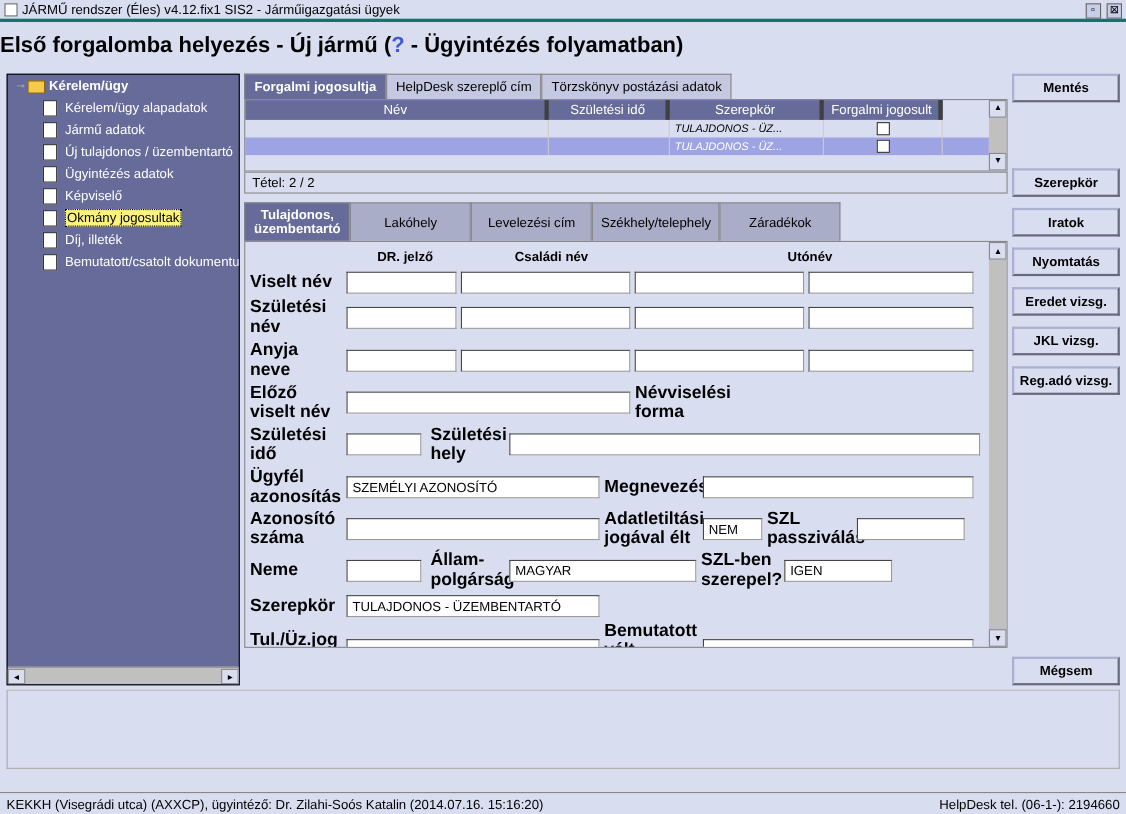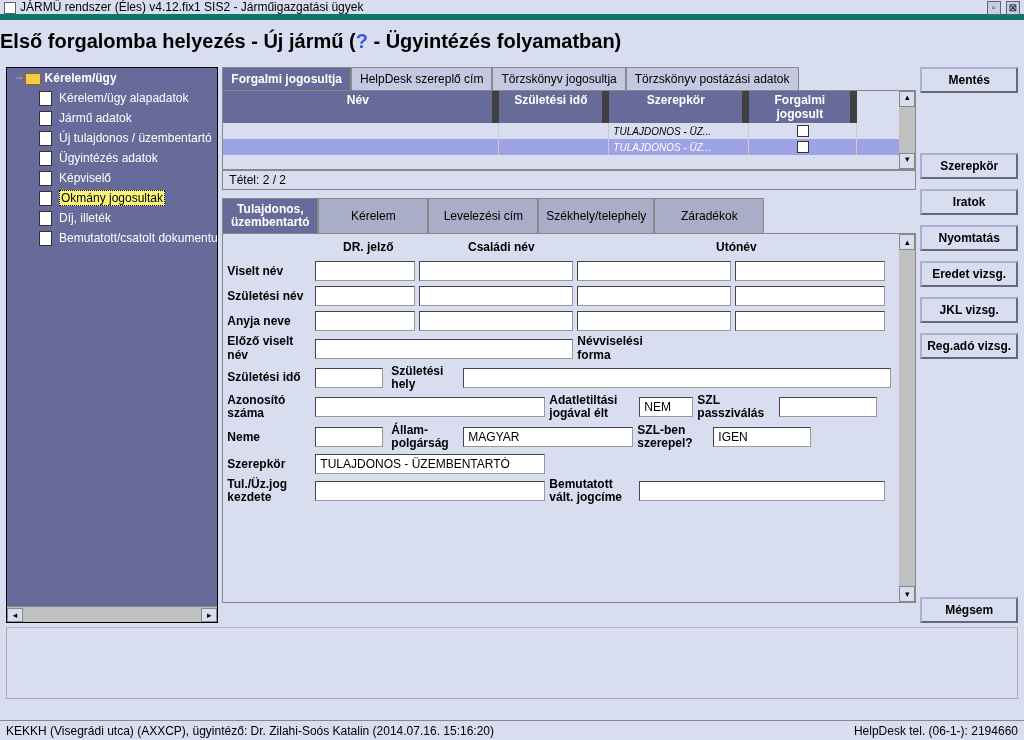--- a/index.html
+++ b/index.html
@@ -1,18 +1,18 @@
 <!DOCTYPE html>
 <html><head>
 <meta charset="utf-8">
 <style>
 * { box-sizing: border-box; margin: 0; padding: 0; font-family: Arial, sans-serif; }
 body { background: #D9DDF0; width: 1024px; height: 740px; overflow: hidden; font-size: 12px; color: #000; }
 .window { display: flex; flex-direction: column; height: 100%; }
-.titlebar { background: #D9DDF0; display: flex; align-items: center; justify-content: space-between; padding: 2px 4px; height: 20px; border-bottom: 6px solid #0f766e; }
+.titlebar { background: #D9DDF0; display: flex; align-items: center; justify-content: space-between; padding: 2px 4px; height: 20px; border-bottom: 3px solid #0f766e; }
 .titlebar .title { font-size: 12px; }
 .titlebar .wincontrols span { display: inline-block; width: 14px; height: 14px; border: 1px solid #666; margin-left: 2px; text-align: center; line-height: 12px; font-size: 10px; background:#C9CEE8; cursor:pointer;}
 .header { font-size: 20px; font-weight: bold; padding: 10px 0 14px 0; }
 .header .q { color: #3B5BD7; }
 .content { display: flex; height: 556px; padding: 0 6px; gap:4px;}
 .tree-pane { background: #666B99; width: 226px; border: 1px solid #000; overflow: hidden; display:flex; flex-direction:column;}
 .tree { flex:1; overflow:hidden;}
 .tree-node { display: flex; align-items: center; color: #fff; padding: 2px 2px 2px 8px; font-size: 12px; height:20px; white-space:nowrap;}
 .tree-node.folder .icon { color: #F7C948; }
 .tree-node .icon { width: 16px; height: 14px; margin-right: 4px; flex-shrink:0; }
@@ -20,40 +20,40 @@
 .tree-node.child { padding-left: 32px; }
 .tree-hscroll { height:16px; background:#C0C0C0; border-top:1px solid #888; display:flex; align-items:center;}
 .tree-hscroll .arrow{width:16px;height:14px;background:#D9DDF0;border:1px solid #888;text-align:center;font-size:9px;line-height:12px;}
 .tree-hscroll .track{flex:1;height:14px;}
 .main-pane { flex: 1; display: flex; flex-direction: column; }
 .tabrow { display: flex; }
 .tab { background: #C4C8E0; border: 1px solid #888; border-bottom:none; padding: 4px 8px; font-size: 12px; cursor:pointer; white-space:nowrap;}
 .tab.active { background: #666B99; color: #fff; font-weight: bold; }
 .grid { border: 1px solid #888; background:#D9DDF0;}
 .grid-head { display: flex; }
-.grid-head .h { background: #666B99; color: #fff; text-align: center; font-size: 12px; padding: 2px 4px; border-right: 7px solid #404040; font-weight: bold;}
+.grid-head .h { background: #666B99; color: #fff; text-align: center; font-size: 12px; padding: 2px 4px; border-right: 4px solid #404040; font-weight: normal;}
 .grid-rows .row { display: flex; height: 16px; font-size: 10px; align-items:flex-start;font-style:italic;}
 .grid-rows .row.sel { background: #9DA3E3; color: #fff; }
 .grid-rows .row .c { border-right: 1px solid #CCC; padding: 0 4px; height:100%; display:flex; align-items:center; justify-content:center; white-space:nowrap; overflow:hidden;}
 .grid-vscroll{width:16px;background:#C0C0C0;}
 .grid-outer{display:flex;}
 .grid-body{flex:1;}
 .footer-row { border: 1px solid #888; border-top: 1px solid #888; padding: 2px 6px; background:#D9DDF0; font-size:12px;}
 .tabrow2 { margin-top: 8px; display:flex;}
 .tab2 { background: #A9ADC7; border: 1px solid #888; border-bottom:none; padding: 4px 10px; font-size: 12px; text-align:center; cursor:pointer; min-height:30px; display:flex; align-items:center; justify-content:center;}
 .tab2.active { background: #666B99; color: #fff; font-weight: bold; line-height:1.1;}
 .form-panel { background: #D9DDF0; border: 1px solid #888; padding: 0; height: 370px; display:flex;}
 .form-scroll{flex:1; overflow:hidden; padding: 4px 8px 4px 4px;}
 .form-panel .vscroll{width:16px; background:#C0C0C0; display:flex; flex-direction:column;}
 .vscroll .arrow{height:16px;background:#D9DDF0;border:1px solid #888;text-align:center;font-size:9px;line-height:14px;}
 .vscroll .track{flex:1;}
 .form-header-row { display: flex; margin: 2px 0 6px 0; }
 .form-header-row .hh { text-align: center; font-weight: bold; font-size: 12px; }
 .fr { display: flex; align-items: center; margin: 3px 0; gap: 4px; min-height:22px;}
-.fr .lab { font-weight: bold; font-size: 12px; flex-shrink:0;}
+.fr .lab { font-weight: bold; font-size: 16px; flex-shrink:0;}
 .fr input, .fr .val { background: #fff; border: 1px inset #999; height: 20px; font-size: 12px; padding: 1px 4px; }
 .right-buttons { width: 104px; display: flex; flex-direction: column; gap: 10px; padding-top:0;}
 .btn { background: #D9DDF0; border: 2px outset #AAB0D0; height: 26px; font-size: 12px; font-weight: bold; cursor:pointer;}
 .statusbar { position:absolute; bottom:0; left:0; right:0; background: #D9DDF0; border-top: 1px solid #888; display: flex; justify-content: space-between; padding: 2px 6px; font-size: 12px; height:20px; align-items:center;}
 .bottom-space{height:72px; border:1px solid #AAA; border-top:1px solid #BBB; margin:4px 6px 0 6px; background:#D9DDF0;}
 .doc-icon::before{content:"";display:inline-block;width:11px;height:13px;background:#fff;border:1px solid #333;vertical-align:middle;}
 .folder-icon::before{content:"";display:inline-block;width:14px;height:10px;background:#F7C948;border:1px solid #8B6914;vertical-align:middle;border-radius:1px;}
 .key-icon{color:#aaa;margin-right:2px;font-size:9px;}
 .chk{width:12px;height:12px;background:#fff;border:1px solid #333;display:inline-block;}
 .chk.on::after{content:"✓";font-size:10px;line-height:10px;display:block;text-align:center;}
@@ -121,21 +121,20 @@
         <div class="arrow">◂</div>
           <div class="track"></div>
           <div class="arrow">▸</div>
       </div>
     </div>
 
     <div class="main-pane">
       <div class="tabrow" id="tabs1">
           <div class="tab active">Forgalmi jogosultja</div>
           <div class="tab">HelpDesk szereplő cím</div>
-          <div class="tab">Törzskönyv jogosultja</div>
           <div class="tab">Törzskönyv postázási adatok</div>
         </div>
 
       <div class="grid">
         <div class="grid-outer">
           <div class="grid-body">
             <div class="grid-head">
               <div class="h" style="width:276px">Név</div>
               <div class="h" style="width:110px">Születési idő</div>
               <div class="h" style="width:140px">Szerepkör</div>
@@ -165,21 +164,21 @@
             <div class="arrow" style="height:16px;background:#D9DDF0;border:1px solid #888;text-align:center;font-size:9px;">▴</div>
             <div style="flex:1"></div>
             <div class="arrow" style="height:16px;background:#D9DDF0;border:1px solid #888;text-align:center;font-size:9px;">▾</div>
           </div>
         </div>
       </div>
       <div class="footer-row">Tétel: 2 / 2</div>
 
       <div class="tabrow2" id="tabs2">
           <div class="tab2 active" style="width: 96px;">Tulajdonos,<br>üzembentartó</div>
-          <div class="tab2" style="width: 110px;">Kérelem</div>
+          <div class="tab2" style="width: 110px;">Lakóhely</div>
           <div class="tab2" style="width: 110px;">Levelezési cím</div>
           <div class="tab2" style="width: 116px;">Székhely/telephely</div>
           <div class="tab2" style="width: 110px;">Záradékok</div>
         </div>
 
       <div class="form-panel">
         <div class="form-scroll">
           <div class="form-header-row">
             <div style="width:88px"></div>
             <div class="hh" style="width:106px">DR. jelző</div>
@@ -211,20 +210,26 @@
           <div class="fr">
               <div class="lab" style="width:84px;line-height:1.1">Előző viselt név</div>
             <input style="width: 258px;">
             <div class="lab" style="width:76px;line-height:1.1">Névviselési forma</div>
           </div>
           <div class="fr">
               <div class="lab" style="width:84px;line-height:1.1">Születési idő</div>
             <input style="width: 68px;">
             <div class="lab" style="width:68px;line-height:1.1;margin-left:4px">Születési hely</div>
             <input style="width: 428px;">
+          </div>
+          <div class="fr">
+              <div class="lab" style="width:84px;line-height:1.1">Ügyfél azonosítás</div>
+            <input style="width: 230px;" value="SZEMÉLYI AZONOSÍTÓ">
+            <div class="lab" style="width:86px">Megnevezés</div>
+            <input style="width: 246px;">
           </div>
           <div class="fr">
               <div class="lab" style="width:84px;line-height:1.1">Azonosító száma</div>
             <input style="width: 230px;">
             <div class="lab" style="width:86px;line-height:1.1">Adatletiltási jogával élt</div>
             <input style="width: 54px;" value="NEM">
             <div class="lab" style="width:78px;line-height:1.1">SZL passziválás</div>
             <input style="width: 98px;">
           </div>
           <div class="fr">

